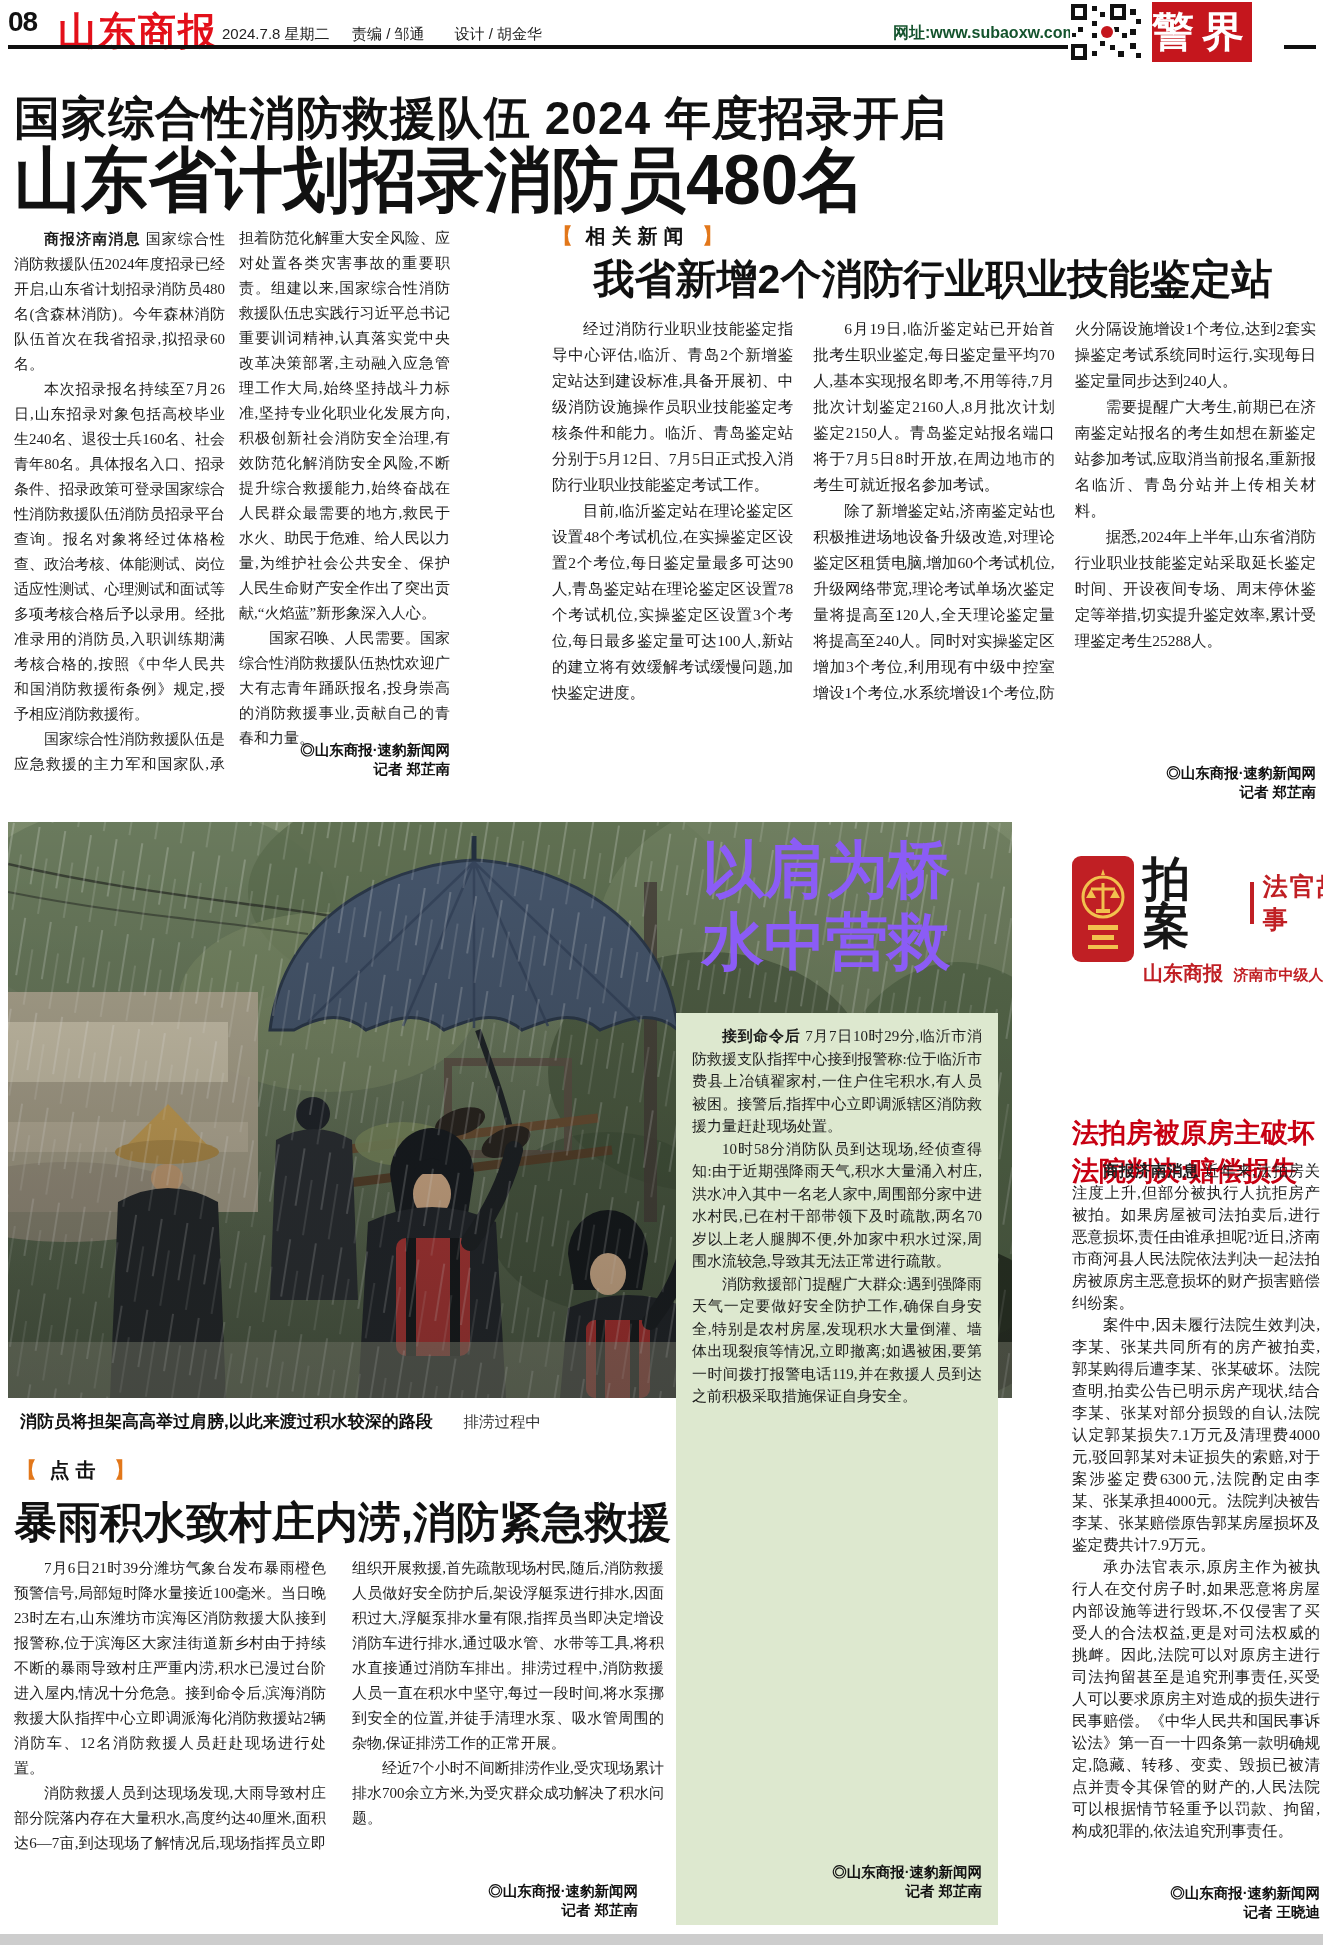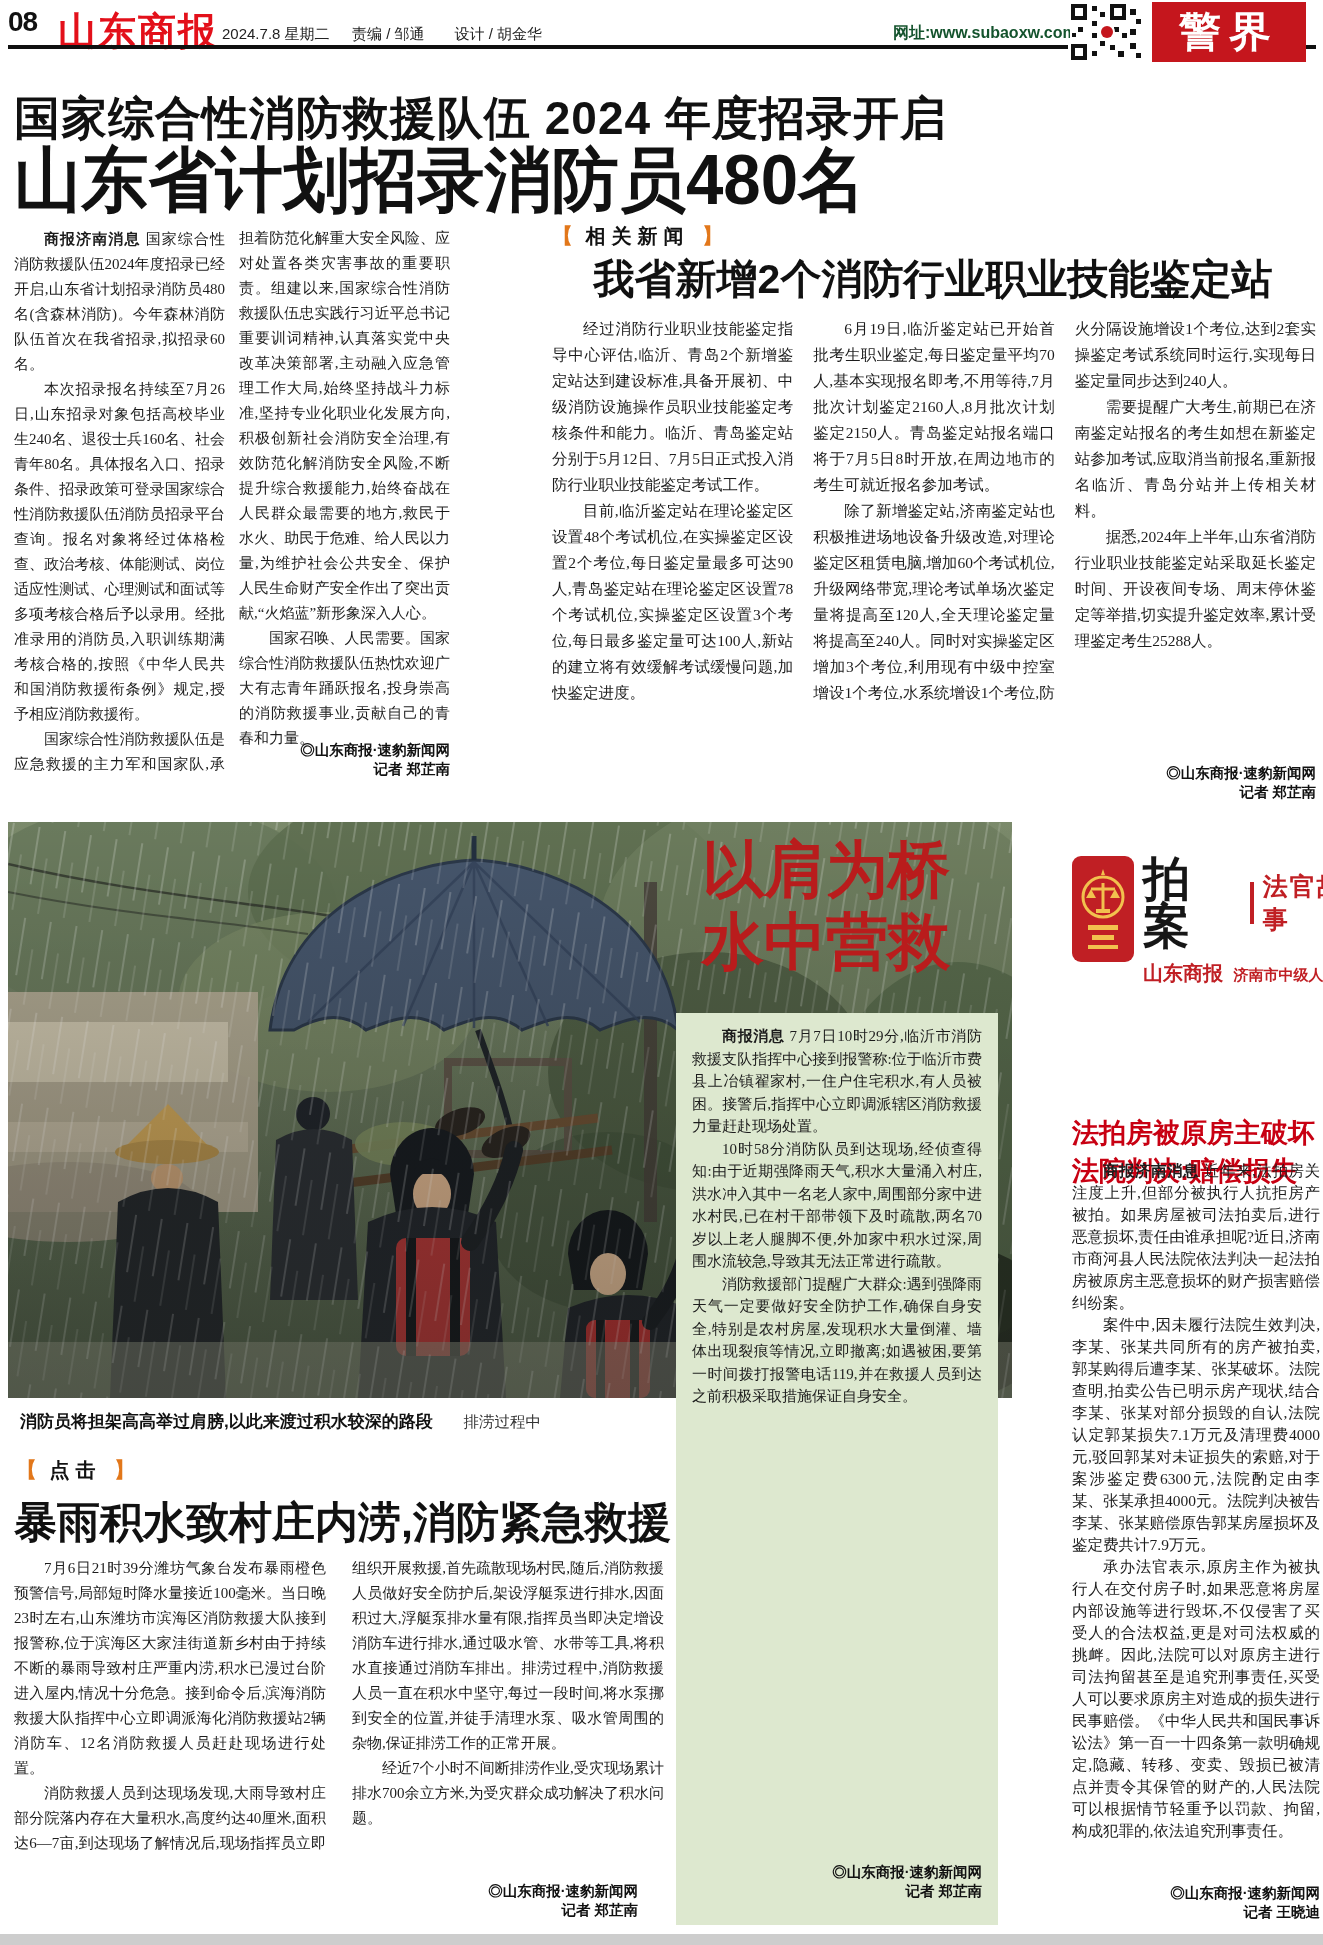--- a/index.html
+++ b/index.html
@@ -26,21 +26,21 @@
   .body-text{font-family:"Liberation Serif",serif;color:#1c1c1c;text-align:justify;overflow:hidden;}
   .para{margin:0;text-indent:2em;}
   .para b{font-family:"Liberation Sans",sans-serif;font-weight:700;}
   .byline{text-align:right;font-family:"Liberation Sans",sans-serif;font-weight:700;text-indent:0;margin-top:6px;}
   .cols2{column-count:2;}
   .cols3{column-count:3;}
   
   .photo-frame{overflow:hidden;background:#5d6b52;}
   .photo-caption{font-size:17px;font-weight:700;color:#111;}
   .photo-credit{font-weight:400;font-size:15.5px;color:#333;margin-left:26px;font-family:"Liberation Serif",serif;}
-  .overlay-headline{font-size:62px;font-weight:900;color:#b91c1c;line-height:1.16;text-align:center;white-space:nowrap;}
+  .overlay-headline{font-size:62px;font-weight:900;color:#8b5cf6;line-height:1.16;text-align:center;white-space:nowrap;}
   
   .green-box{background:#dde8cf;padding:12px 16px 8px 16px;box-sizing:border-box;}
   
   .court-headline{color:#c80012;font-size:27px;font-weight:900;line-height:1.42;white-space:nowrap;margin-top:48px;}
   .logo-row{display:flex;align-items:flex-start;}
   .logo-emblem{width:62px;height:106px;background:#c01f24;border-radius:9px;display:flex;
                align-items:center;justify-content:center;flex:0 0 auto;}
   .logo-right{margin-left:9px;}
   .logo-title-row{display:flex;align-items:center;}
   .logo-brand{font-family:"Liberation Serif",serif;font-size:47px;font-weight:900;color:#161616;letter-spacing:3px;line-height:1;}
@@ -88,21 +88,21 @@
       <rect x="48" y="48" width="6" height="6" fill="#111"></rect>
         <rect x="60" y="40" width="6" height="6" fill="#111"></rect>
       <rect x="66" y="50" width="5" height="5" fill="#111"></rect>
         <rect x="8" y="24" width="5" height="5" fill="#111"></rect>
       <rect x="2" y="30" width="4" height="4" fill="#111"></rect>
       <circle cx="37" cy="29" r="8" fill="#fff"></circle>
         <circle cx="37" cy="29" r="6" fill="#c5161d"></circle>
     </svg>
   </div>
 
-  <div class="abs section-box" style="left:1152px;top:2px;width:154px;height:60px;">
+  <div class="abs section-box" style="left:1152px;top:2px;width:100px;height:60px;">
     <span>警界</span>
   </div>
 
   <div class="abs kicker" style="left:14px;top:88px;">国家综合性消防救援队伍 2024 年度招录开启</div>
   <div class="abs main-headline" style="left:14px;top:134px;">山东省计划招录消防员480名</div>
 
   <div class="abs body-text cols2" style="left:14px;top:226px;width:436px;height:560px;column-gap:14px;font-size:15px;line-height:25px;">
       <p class="para"><b>商报济南消息 </b>国家综合性消防救援队伍2024年度招录已经开启,山东省计划招录消防员480名(含森林消防)。今年森林消防队伍首次在我省招录,拟招录60名。</p>
       <p class="para">本次招录报名持续至7月26日,山东招录对象包括高校毕业生240名、退役士兵160名、社会青年80名。具体报名入口、招录条件、招录政策可登录国家综合性消防救援队伍消防员招录平台查询。报名对象将经过体格检查、政治考核、体能测试、岗位适应性测试、心理测试和面试等多项考核合格后予以录用。经批准录用的消防员,入职训练期满考核合格的,按照《中华人民共和国消防救援衔条例》规定,授予相应消防救援衔。</p>
       <p class="para">国家综合性消防救援队伍是应急救援的主力军和国家队,承担着防范化解重大安全风险、应对处置各类灾害事故的重要职责。组建以来,国家综合性消防救援队伍忠实践行习近平总书记重要训词精神,认真落实党中央改革决策部署,主动融入应急管理工作大局,始终坚持战斗力标准,坚持专业化职业化发展方向,积极创新社会消防安全治理,有效防范化解消防安全风险,不断提升综合救援能力,始终奋战在人民群众最需要的地方,救民于水火、助民于危难、给人民以力量,为维护社会公共安全、保护人民生命财产安全作出了突出贡献,“火焰蓝”新形象深入人心。</p>
@@ -245,21 +245,21 @@
     </svg>
   </div>
 
   <div class="abs overlay-headline" style="left:676px;top:834px;width:300px;">
     <div>以肩为桥</div>
     <div>水中营救</div>
   </div>
 
   <div class="abs green-box" style="left:676px;top:1013px;width:322px;height:912px;">
     <div class="body-text" style="font-size:15px;line-height:22.5px;height:832px;">
-        <p class="para"><b>商报消息 </b>7月7日10时29分,临沂市消防救援支队指挥中心接到报警称:位于临沂市费县上冶镇翟家村,一住户住宅积水,有人员被困。接警后,指挥中心立即调派辖区消防救援力量赶赴现场处置。</p>
+        <p class="para"><b>接到命令后 </b>7月7日10时29分,临沂市消防救援支队指挥中心接到报警称:位于临沂市费县上冶镇翟家村,一住户住宅积水,有人员被困。接警后,指挥中心立即调派辖区消防救援力量赶赴现场处置。</p>
         <p class="para">10时58分消防队员到达现场,经侦查得知:由于近期强降雨天气,积水大量涌入村庄,洪水冲入其中一名老人家中,周围部分家中进水村民,已在村干部带领下及时疏散,两名70岁以上老人腿脚不便,外加家中积水过深,周围水流较急,导致其无法正常进行疏散。</p>
         <p class="para">消防救援部门提醒广大群众:遇到强降雨天气一定要做好安全防护工作,确保自身安全,特别是农村房屋,发现积水大量倒灌、墙体出现裂痕等情况,立即撤离;如遇被困,要第一时间拨打报警电话119,并在救援人员到达之前积极采取措施保证自身安全。</p>
       </div>
     <div class="byline" style="font-size:14.5px;">
       <div>◎山东商报·速豹新闻网</div>
       <div>记者 郑芷南</div>
     </div>
   </div>
 
   <div class="abs photo-caption" style="left:20px;top:1410px;width:650px;">

